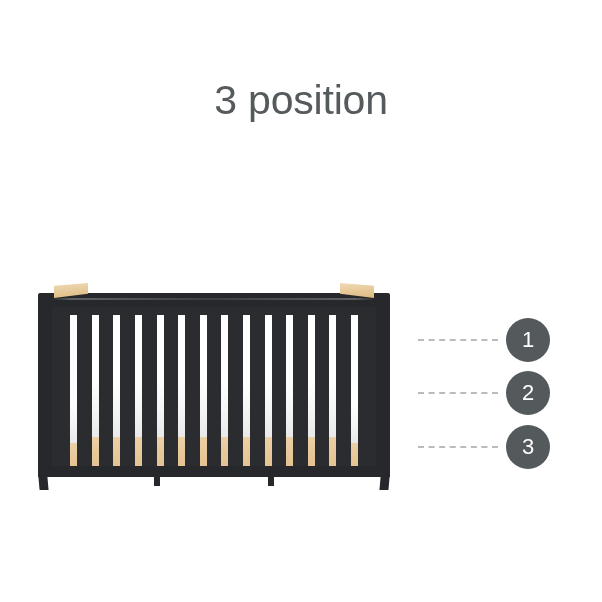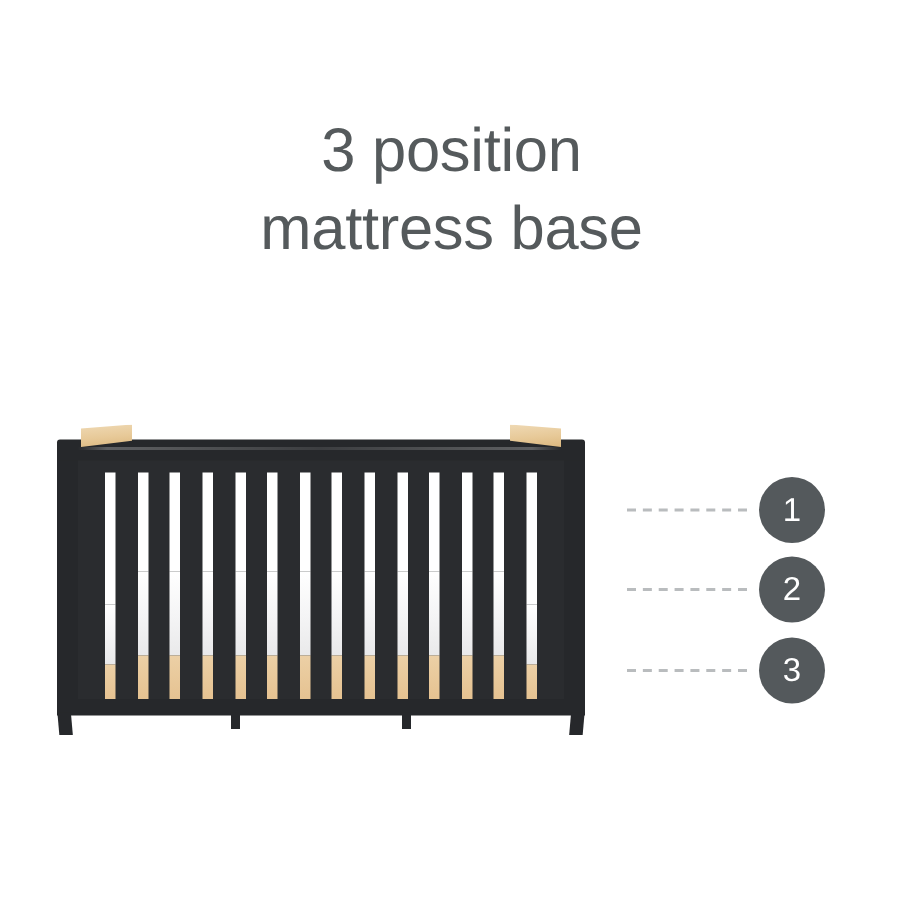--- a/index.html
+++ b/index.html
@@ -175,21 +175,20 @@
     line-height: 1;
   }
 </style>
 </head>
 <body>
 
 <div id="stage">
 
   <div class="title-block">
     <span class="title-line">3 position</span>
-    <span class="title-line">mattress base</span>
   </div>
 
   <div id="crib">
 
     <div class="post left"></div>
     <div class="post right"></div>
 
     <div class="panel" id="slat-panel">
         <div class="gap tall" style="left: 18.1px;">
           <div class="gap-air"></div>

